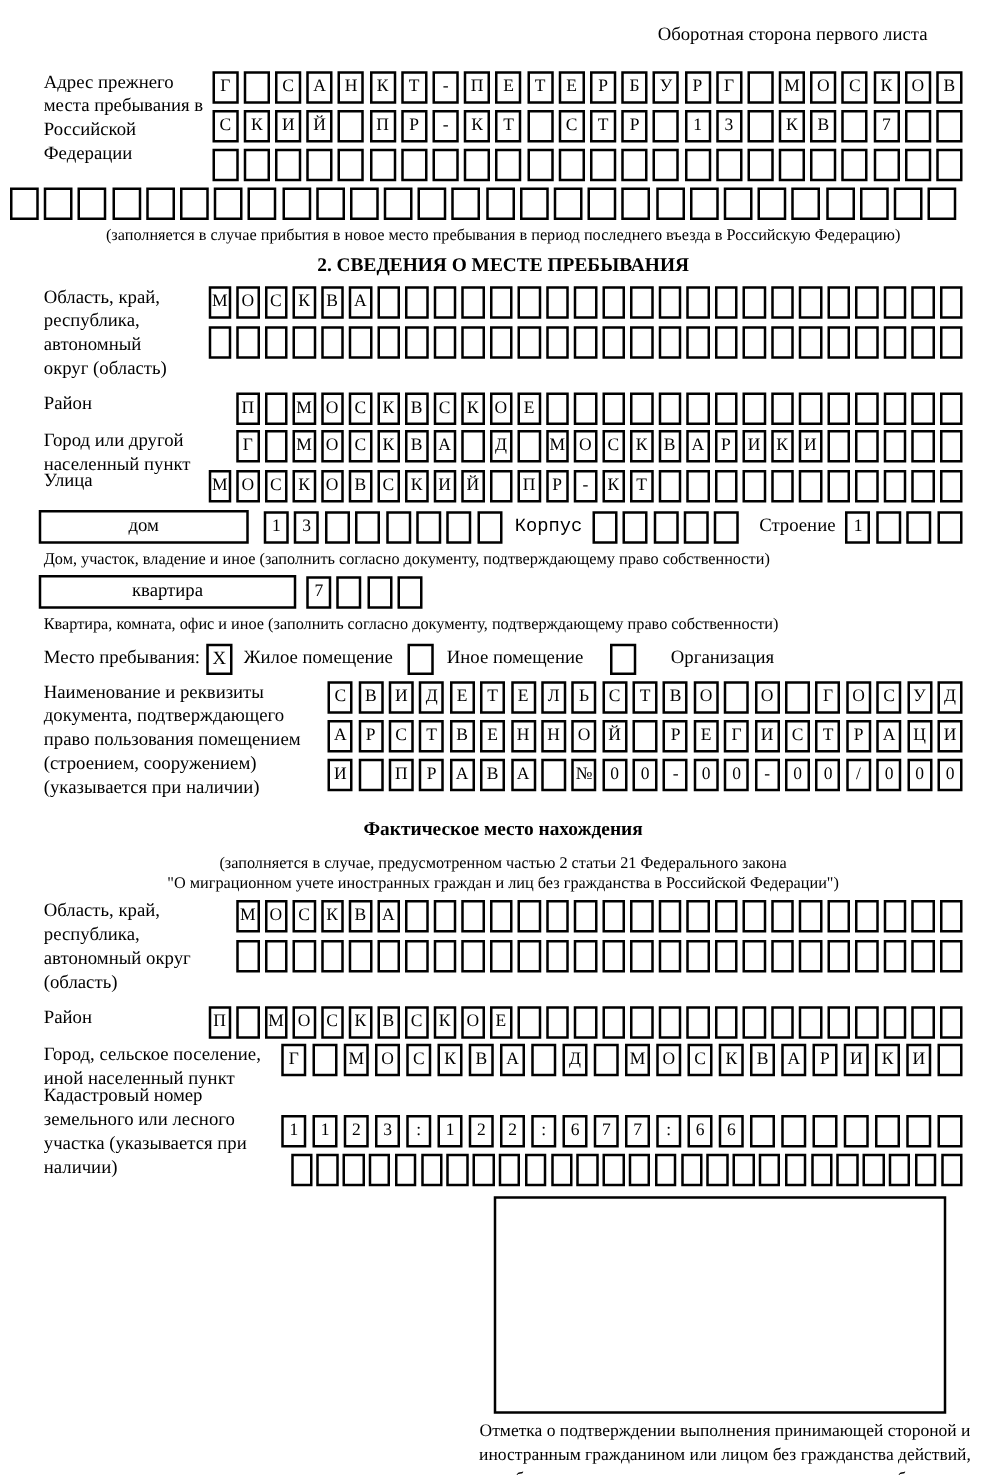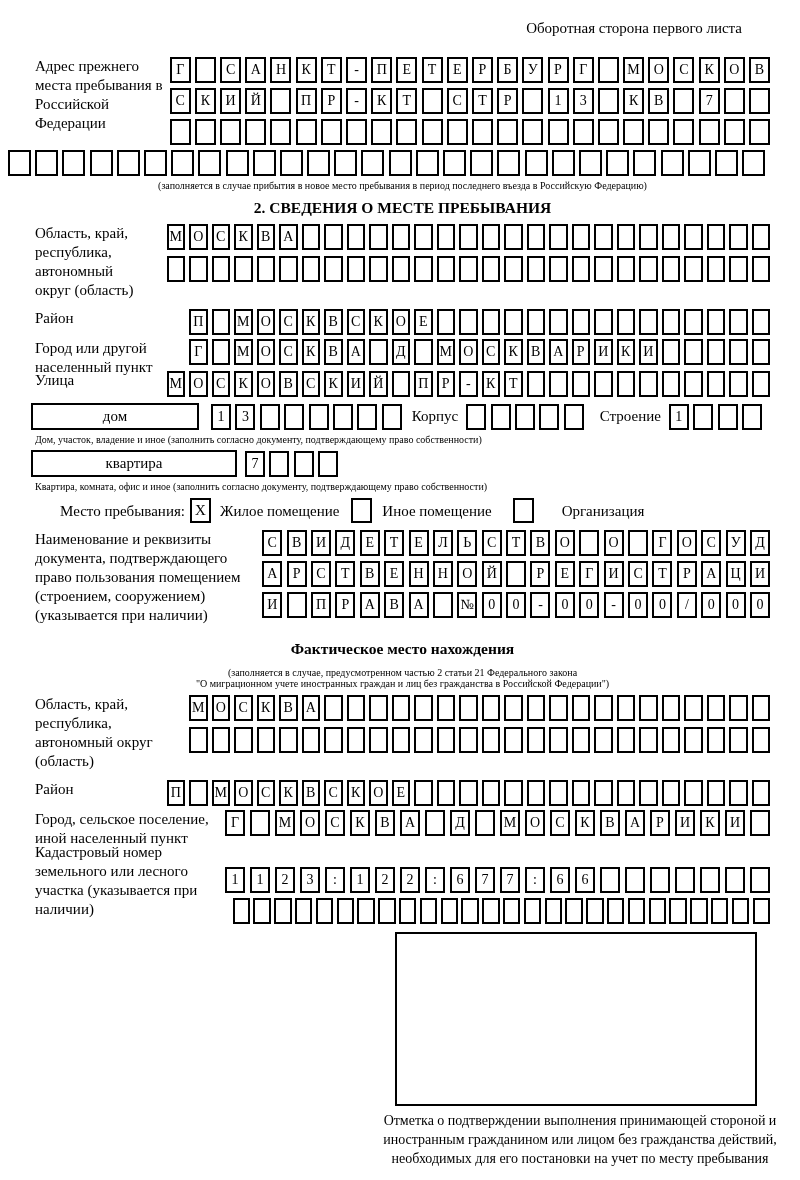--- a/index.html
+++ b/index.html
@@ -22,21 +22,21 @@
   }
   
   .bx-top { gap:4.2px; } .bx-top .cbox { width:21px; }
   .bx-wide { gap:4.2px; justify-content:flex-start; } .bx-wide .cbox { width:23px; }
   .bx-27 { gap:4px; } .bx-27 .cbox { width:18.5px; }
   .bx-26 { gap:4px; } .bx-26 .cbox { width:18.5px; }
   .bx-doc { gap:4.4px; } .bx-doc .cbox { width:20px; }
   .bx-f22 { gap:5px; } .bx-f22 .cbox { width:20px; }
   .bx-k26 { gap:3.3px; } .bx-k26 .cbox { width:17.5px; }
   .bx-inline { display:flex; gap:4.4px; } .bx-inline .cbox { width:20px; }
-  .note { font-size:10px; text-align:center; }
+  .note { font-size:13px; text-align:center; }
   .h2 { font-size:15.5px; font-weight:bold; text-align:center; }
   .wfield {
     border:2px solid #000; height:27px; display:flex; align-items:center;
     justify-content:center; font-size:15px; background:#fff; flex:none;
   }
   .inlbl { font-size:15px; line-height:27px; }
   .chk {
     width:21px; height:25px; border:2px solid #000; display:inline-flex;
     align-items:center; justify-content:center; font-size:15px; flex:none;
     background:#fff;
@@ -336,21 +336,21 @@
     <div class="bx-inline" style="margin-left:12px;">
         <span class="cbox">1</span>
         <span class="cbox">3</span>
         <span class="cbox"></span>
         <span class="cbox"></span>
         <span class="cbox"></span>
         <span class="cbox"></span>
         <span class="cbox"></span>
         <span class="cbox"></span>
       </div>
-    <div class="inlbl" style="margin-left:10px;">Корпус</div>
+    <div class="inlbl" style="margin-left:10px;font-family:Liberation Mono, monospace;">Корпус</div>
     <div class="bx-inline" style="margin-left:8px;">
         <span class="cbox"></span>
         <span class="cbox"></span>
         <span class="cbox"></span>
         <span class="cbox"></span>
         <span class="cbox"></span>
       </div>
     <div class="inlbl" style="margin-left:16px;">Строение</div>
     <div class="bx-inline" style="margin-left:8px;">
         <span class="cbox">1</span>
@@ -365,21 +365,21 @@
     <div class="wfield" style="width:206px;">квартира</div>
     <div class="bx-inline" style="margin-left:8px;">
         <span class="cbox">7</span>
         <span class="cbox"></span>
         <span class="cbox"></span>
         <span class="cbox"></span>
       </div>
   </div>
   <div class="note" style="text-align:left; margin-top:4px;">Квартира, комната, офис и иное (заполнить согласно документу, подтверждающему право собственности)</div>
 
-  <div style="display:flex; align-items:flex-start; margin-top:6px;margin-left:25px;">
+  <div style="display:flex; align-items:flex-end; margin-top:6px;">
     <div class="inlbl">Место пребывания:</div>
     <span class="chk" style="margin-left:5px;">X</span>
     <div class="inlbl" style="margin-left:9px;">Жилое помещение</div>
     <span class="chk" style="margin-left:12px;"></span>
     <div class="inlbl" style="margin-left:10px;">Иное помещение</div>
     <span class="chk" style="margin-left:21px;"></span>
     <div class="inlbl" style="margin-left:28px;">Организация</div>
   </div>
 
   <div class="frow" style="margin-top:5px;">

